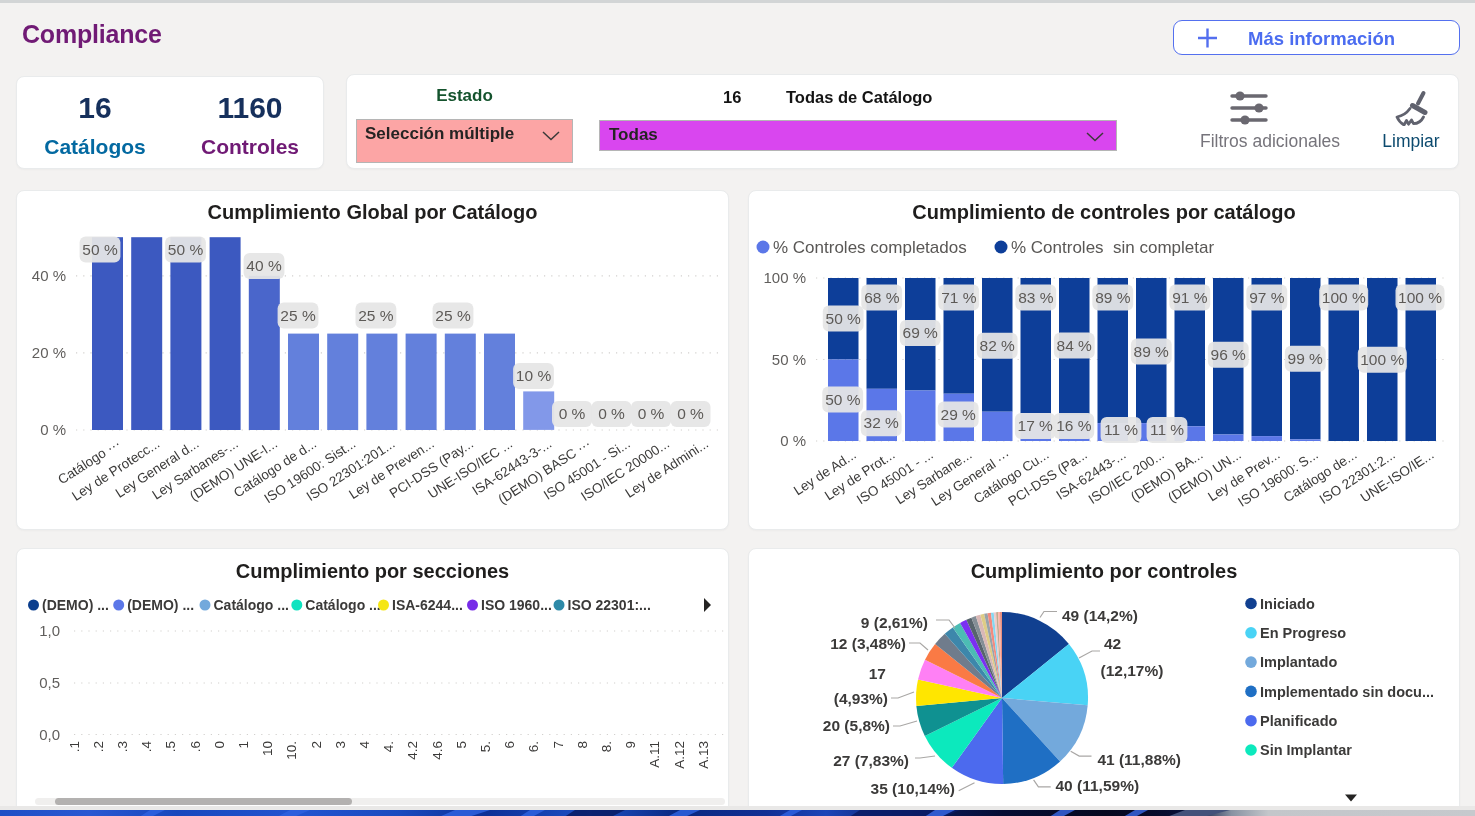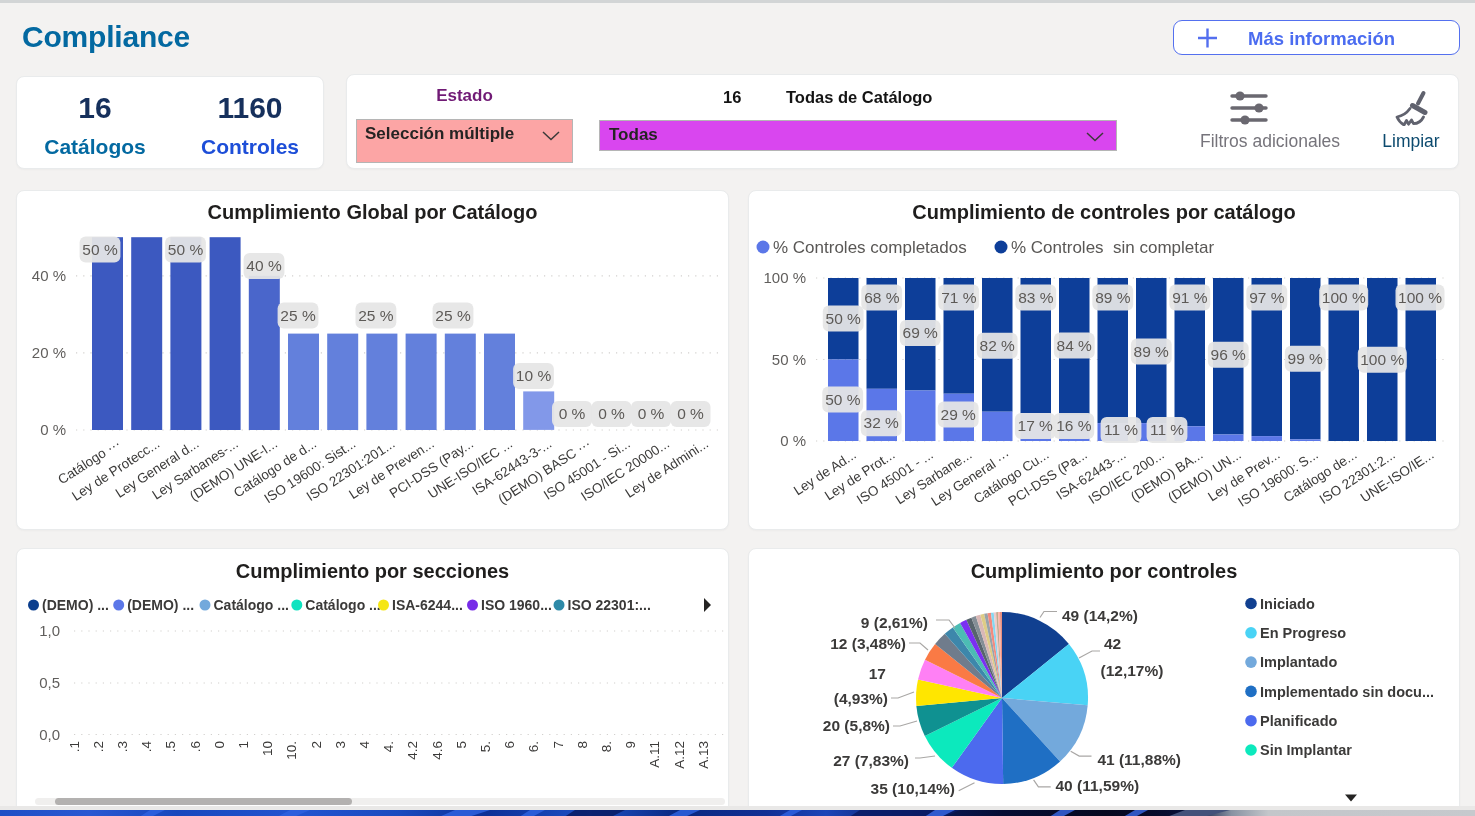--- a/index.html
+++ b/index.html
@@ -2,36 +2,36 @@
 <html><head><meta charset="utf-8"><style>
 html,body{margin:0;padding:0;}
 body{font-family:"Liberation Sans",sans-serif;background:#f3f2f1;}
 #page{position:relative;width:1475px;height:816px;overflow:hidden;background:#f3f2f1;}
 .card{position:absolute;background:#fff;border:1px solid #e9ebec;border-radius:8px;box-sizing:border-box;box-shadow:0 1px 2px rgba(0,0,0,0.03);}
 svg{position:absolute;left:0;top:0;}
 .seltxt{font-weight:600;color:#252423;font-size:17px;}
 </style></head><body>
 <div id="page">
 <div style="position:absolute;left:0;top:0;width:1475px;height:3px;background:#d2d5d6;"></div>
-<div style="position:absolute;left:22px;top:20px;font-size:30px;font-weight:bold;color:#0369a1;letter-spacing:-0.2px;">Compliance</div>
+<div style="position:absolute;left:22px;top:20px;font-size:25px;font-weight:bold;color:#701a75;letter-spacing:-0.2px;">Compliance</div>
 <div style="position:absolute;left:1173px;top:20px;width:287px;height:35px;border:1.4px solid #5470ef;border-radius:9px;background:#fff;box-sizing:border-box;padding-left:40px;">
   <svg width="285" height="33" viewBox="0 0 285 33">
         <path d="M 24 17 h 19 M 33.5 7.5 v 19" stroke="#546fef" stroke-width="2.4"></path>
         <text x="74" y="23.5" font-size="18.5" font-weight="600" fill="#4b6cf0">Más información</text>
       </svg>
 </div>
 
 <div class="card" style="left:16px;top:76px;width:308px;height:93px;"></div>
 <div style="position:absolute;left:16px;top:91px;width:158px;text-align:center;font-size:30px;font-weight:bold;color:#16305c;">16</div>
 <div style="position:absolute;left:170px;top:91px;width:160px;text-align:center;font-size:30px;font-weight:bold;color:#16305c;">1160</div>
 <div style="position:absolute;left:16px;top:135px;width:158px;text-align:center;font-size:21px;font-weight:bold;color:#0369a1;">Catálogos</div>
-<div style="position:absolute;left:170px;top:135px;width:160px;text-align:center;font-size:21px;font-weight:bold;color:#1d4ed8;">Controles</div>
+<div style="position:absolute;left:170px;top:135px;width:160px;text-align:center;font-size:21px;font-weight:bold;color:#701a75;">Controles</div>
 
 <div class="card" style="left:346px;top:74px;width:1113px;height:95px;"></div>
-<div style="position:absolute;left:356px;top:86px;width:217px;text-align:center;font-size:17px;font-weight:bold;color:#701a75;">Estado</div>
+<div style="position:absolute;left:356px;top:86px;width:217px;text-align:center;font-size:17px;font-weight:bold;color:#14532d;">Estado</div>
 <div style="position:absolute;left:356px;top:119px;width:217px;height:44px;border:1px solid #b5b5b5;background:#fca5a5;box-sizing:border-box;">
   <span class="seltxt" style="position:absolute;left:8px;top:4px;">Selección múltiple</span>
   <svg style="left:185px;top:11px;" width="18" height="10" viewBox="0 0 18 10">
         <path d="M1 1 L9 8.5 L17 1" fill="none" stroke="#3b3a39" stroke-width="1.5"></path>
       </svg>
 </div>
 <div style="position:absolute;left:723px;top:88px;font-size:16.5px;font-weight:bold;color:#141414;">16</div>
 <div style="position:absolute;left:786px;top:88px;font-size:16.5px;font-weight:bold;color:#141414;">Todas de Catálogo</div>
 <div style="position:absolute;left:599px;top:120px;width:518px;height:31px;border:1px solid #b5b5b5;background:#d946ef;box-sizing:border-box;">
   <span class="seltxt" style="position:absolute;left:9px;top:4px;">Todas</span>

